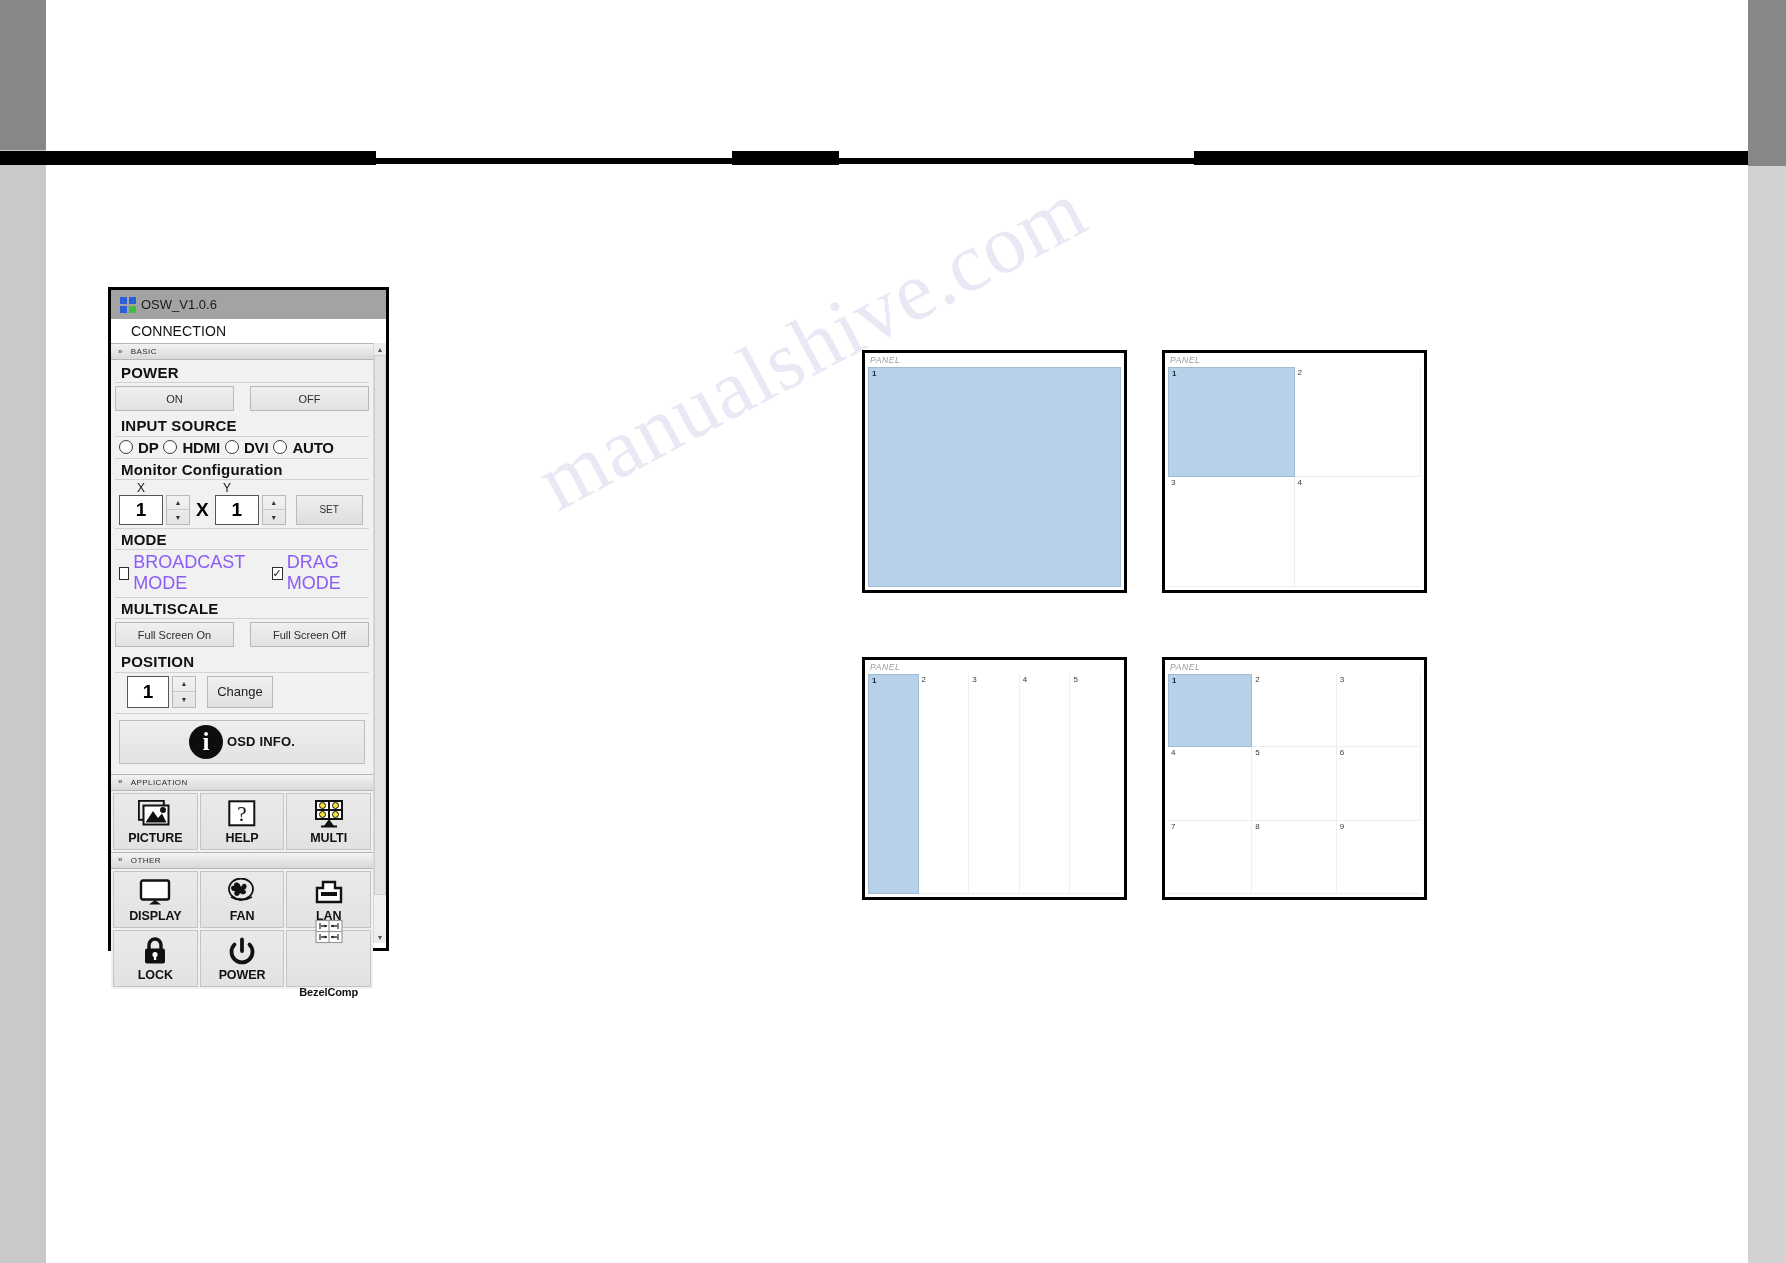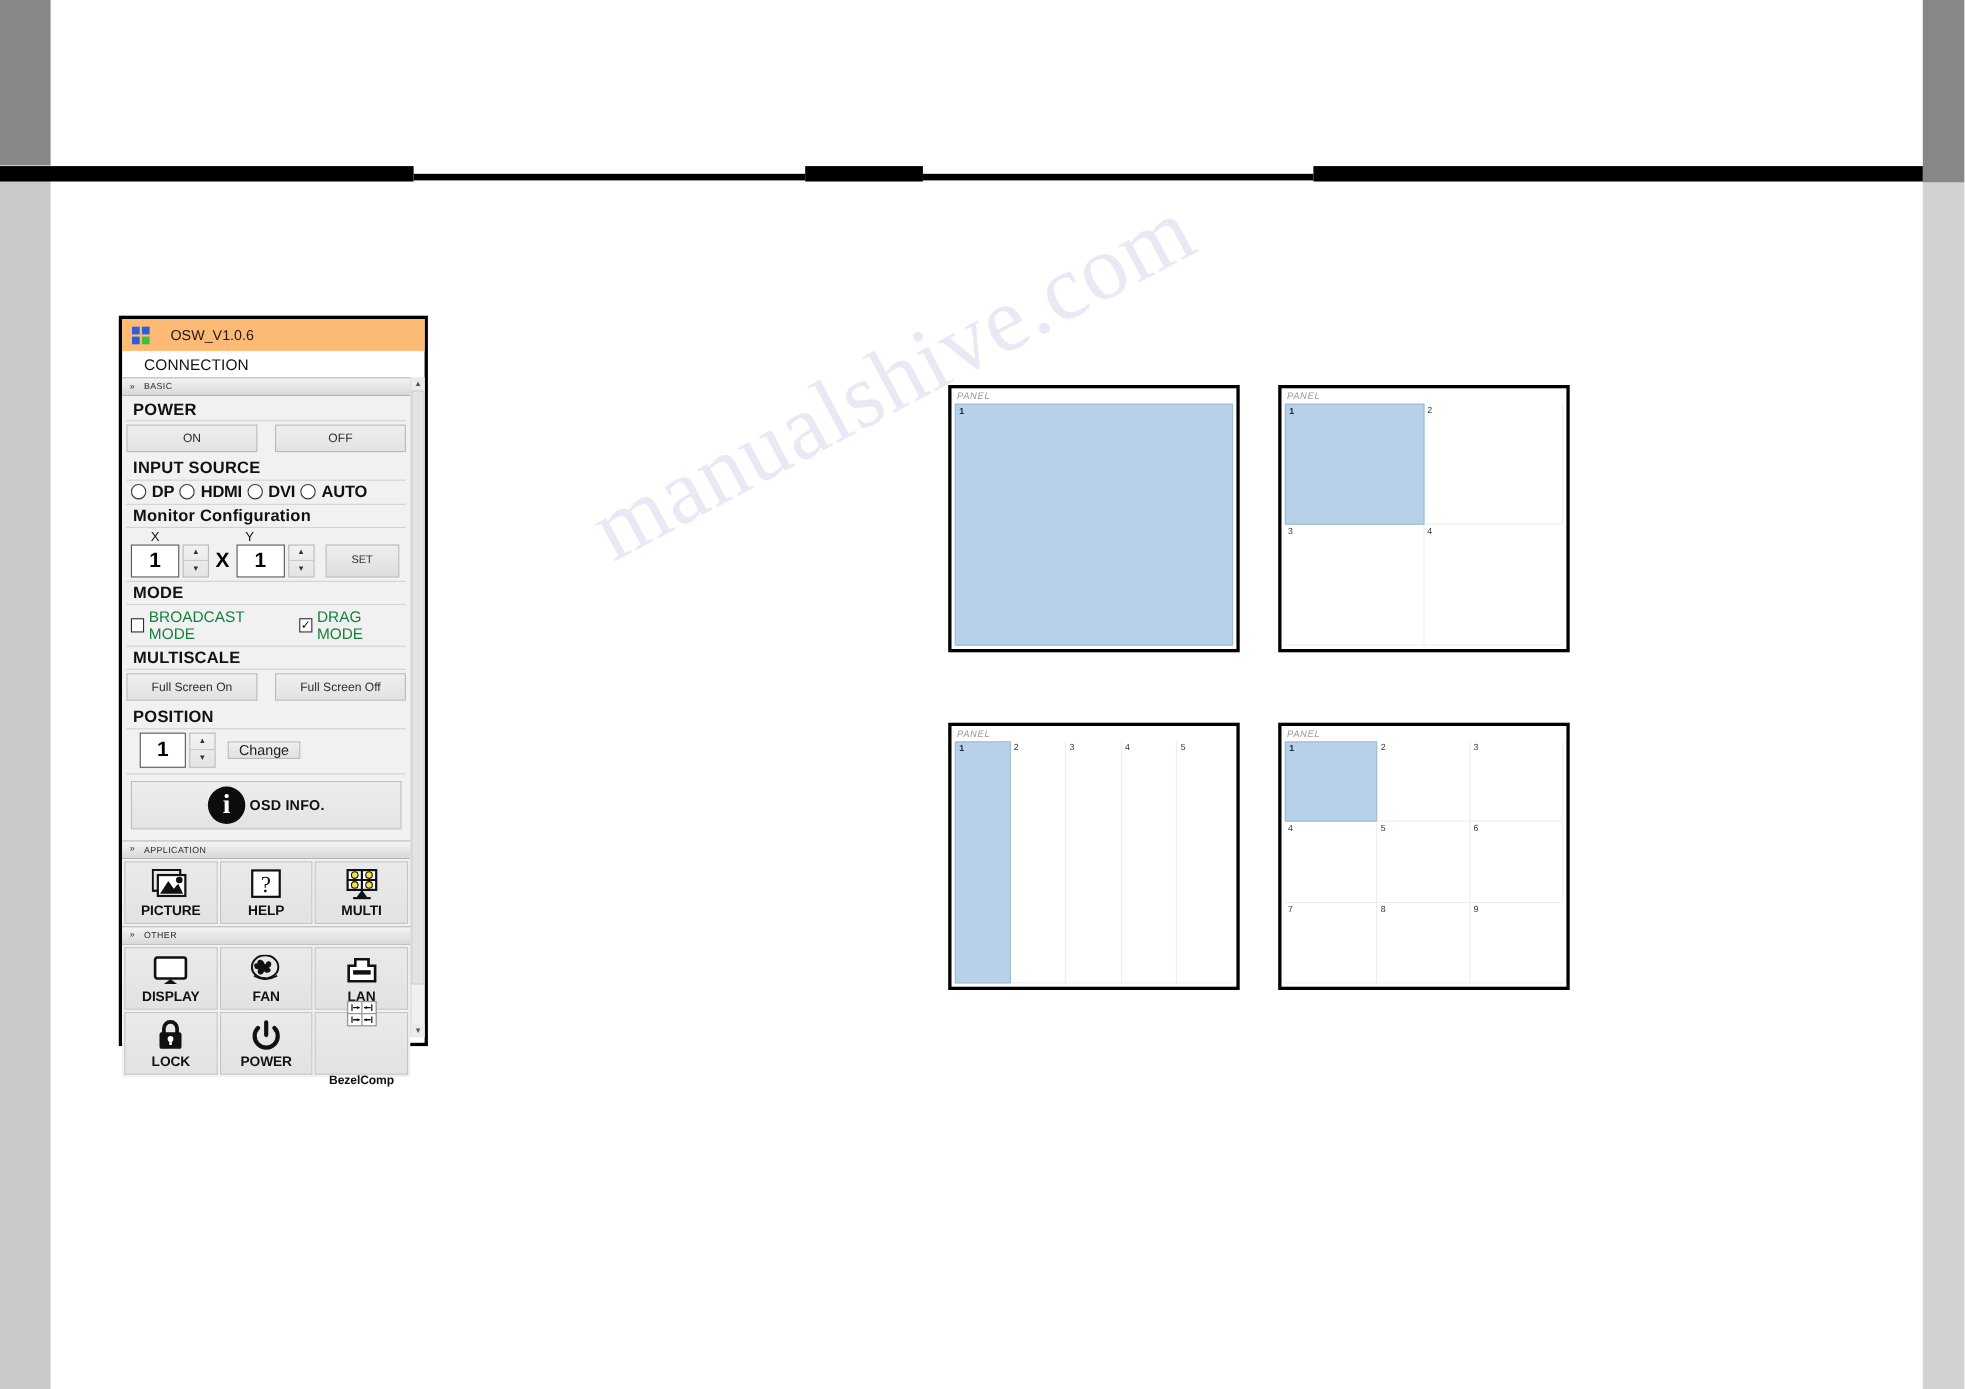--- a/index.html
+++ b/index.html
@@ -46,23 +46,23 @@
   .osw-window {
     position:absolute; left:108px; top:287px;
     width:281px; height:664px;
     background:#ffffff;
     border:3px solid #000;
     box-sizing:border-box;
     font-size:12px;
     color:#1a1a1a;
   }
   .osw-titlebar {
-    height:29px; display:flex; align-items:center; gap:19px;
+    height:29px; display:flex; align-items:center; gap:5px;
     padding-left:9px;
-    background:#fdba74;
+    background:#a3a3a3;
   }
   .logo-grid {
     width:16px; height:16px;
     display:grid; grid-template-columns:1fr 1fr; grid-template-rows:1fr 1fr; gap:2px;
   }
   .logo-grid i { display:block; }
   .lg1{background:#2b5fd9;} .lg2{background:#2b5fd9;}
   .lg3{background:#2b5fd9;} .lg4{background:#3fbf3f;}
   .osw-title { font-size:13px; color:#1a1a1a; }
 
@@ -152,25 +152,25 @@
   .x-sep { font-size:19px; font-weight:bold; color:#000; padding:0 3px; }
   .set-btn {
     width:67px; height:30px; margin-left:7px;
     background:linear-gradient(#eeeeee,#dedede); border:1px solid #b9b9b9;
     display:flex; align-items:center; justify-content:center;
     font-size:10px; color:#303030; box-sizing:border-box;
   }
 
   .chk-row { display:flex; align-items:center; gap:4px; padding:2px 0 3px 4px; border-bottom:1px solid #d2d2d2;}
   .chk { width:13px; height:13px; border:1.6px solid #2d2d2d; background:#fff; display:flex;align-items:center;justify-content:center; font-size:11px; color:#111; box-sizing:border-box;}
-  .chk-lbl { font-size:14px; color:#15803d; }
+  .chk-lbl { font-size:18px; color:#8b5cf6; }
 
   .pos-row { display:flex; align-items:center; gap:3px; padding:3px 0 5px 12px; border-bottom:1px solid #d2d2d2;}
   .change-btn {
-    width:66px; height:16px; margin-left:8px;
+    width:66px; height:32px; margin-left:8px;
     background:linear-gradient(#efefef,#e0e0e0); border:1px solid #b9b9b9;
     display:flex; align-items:center; justify-content:center;
     font-size:13px; color:#222; box-sizing:border-box;
   }
 
   .osd-btn {
     margin:6px 4px 6px 4px; height:44px;
     background:linear-gradient(#eeeeee,#e3e3e3); border:1px solid #bdbdbd;
     display:flex; align-items:center; justify-content:center; gap:4px;
     box-sizing:border-box;

